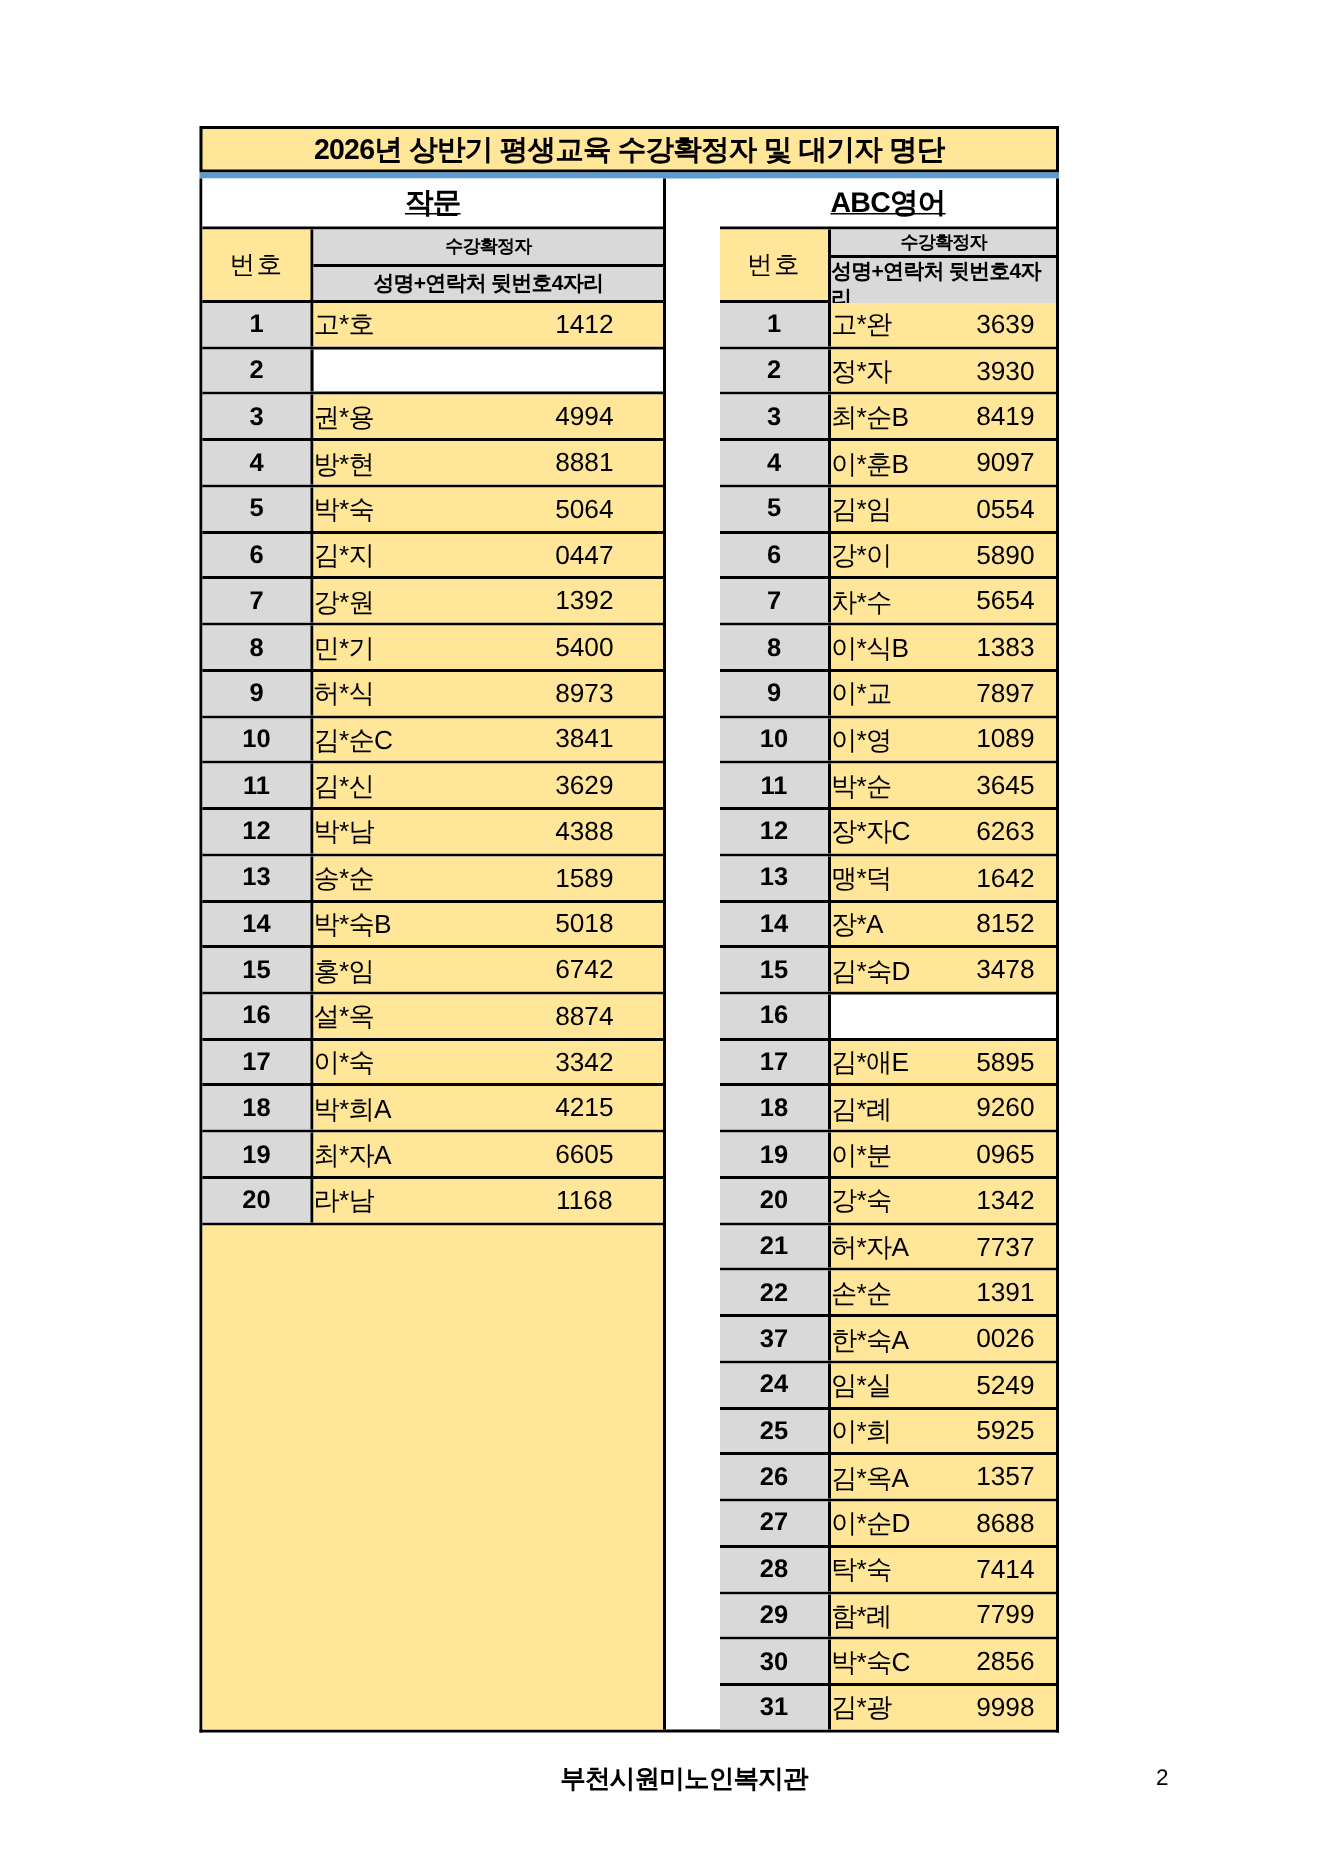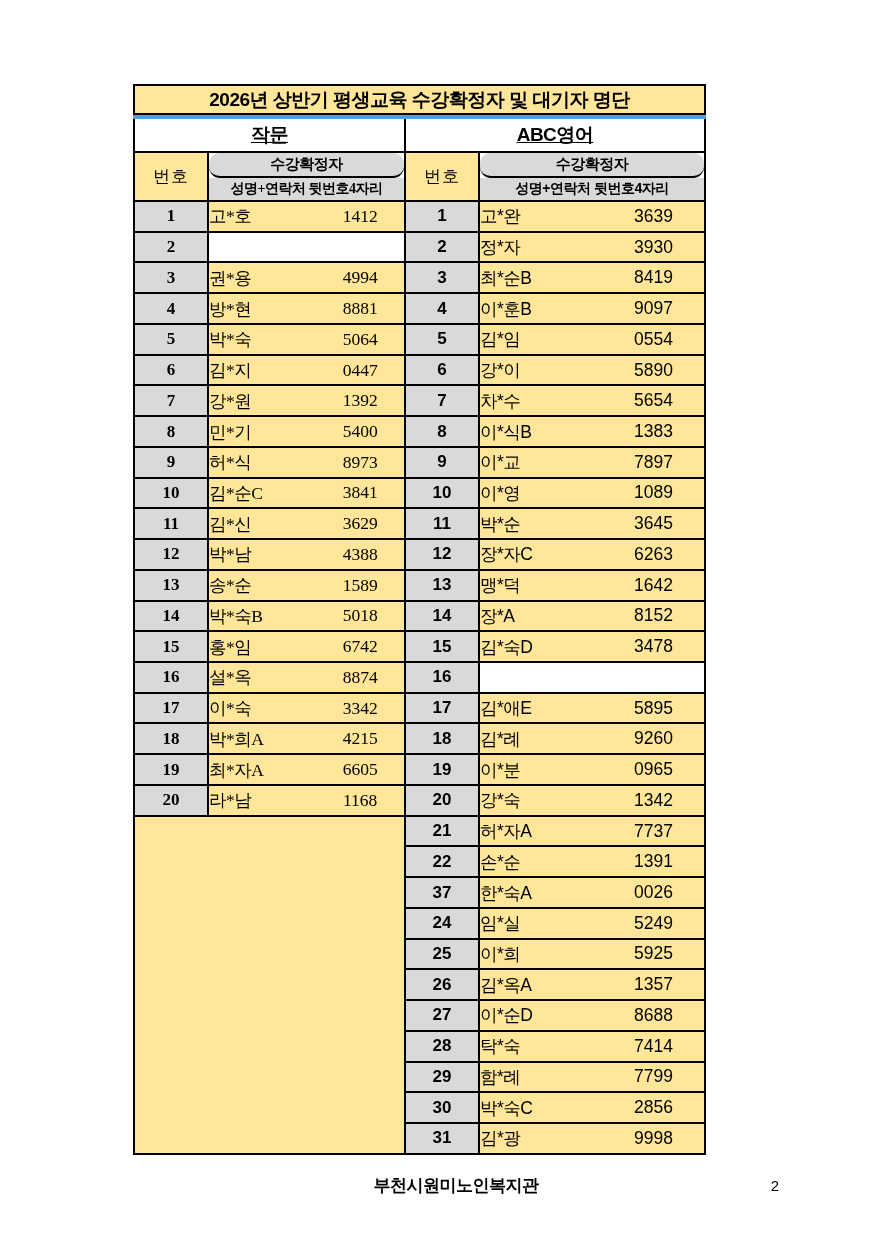--- a/index.html
+++ b/index.html
@@ -40,22 +40,22 @@
   }
   .body-grid{
     display:flex;
     border-left:2px solid var(--border);
     border-right:2px solid var(--border);
     border-bottom:2px solid var(--border);
   }
   .half{
     display:flex;flex-direction:column;
   }
-  .half.left{width:271px;border-right:2px solid var(--border);font-family:Liberation Serif, serif;}
-  .half.right{flex:1;}
+  .half.left{width:309px;border-right:2px solid var(--border);}
+  .half.right{flex:1;margin-left:36px;}
   .section-title{
     height:34px;
     background:#fff;
     border-bottom:2px solid var(--border);
     display:flex;align-items:center;justify-content:center;
     font-weight:bold;font-size:19px;
     text-decoration:underline;
     letter-spacing:-0.5px;
   }
   .col-headers{
@@ -70,23 +70,22 @@
     display:flex;align-items:center;justify-content:center;
     font-size:17px;font-weight:normal;
     letter-spacing:1px;
   }
   .sub-heads{flex:1;display:flex;flex-direction:column;}
   .sub-top{
     height:25px;
     background:var(--gray);
     border-bottom:2px solid var(--border);
     display:flex;align-items:center;justify-content:center;
-    font-weight:bold;font-size:15px;
+    font-weight:bold;font-size:12px;
     letter-spacing:-0.5px;
-    border-radius:11px;
   }
   .sub-bottom{
     flex:1;
     background:var(--gray);
     display:flex;align-items:center;justify-content:center;
     font-weight:bold;font-size:14px;
     letter-spacing:-0.5px;
   }
   .rows{display:flex;flex-direction:column;}
   .data-row{

